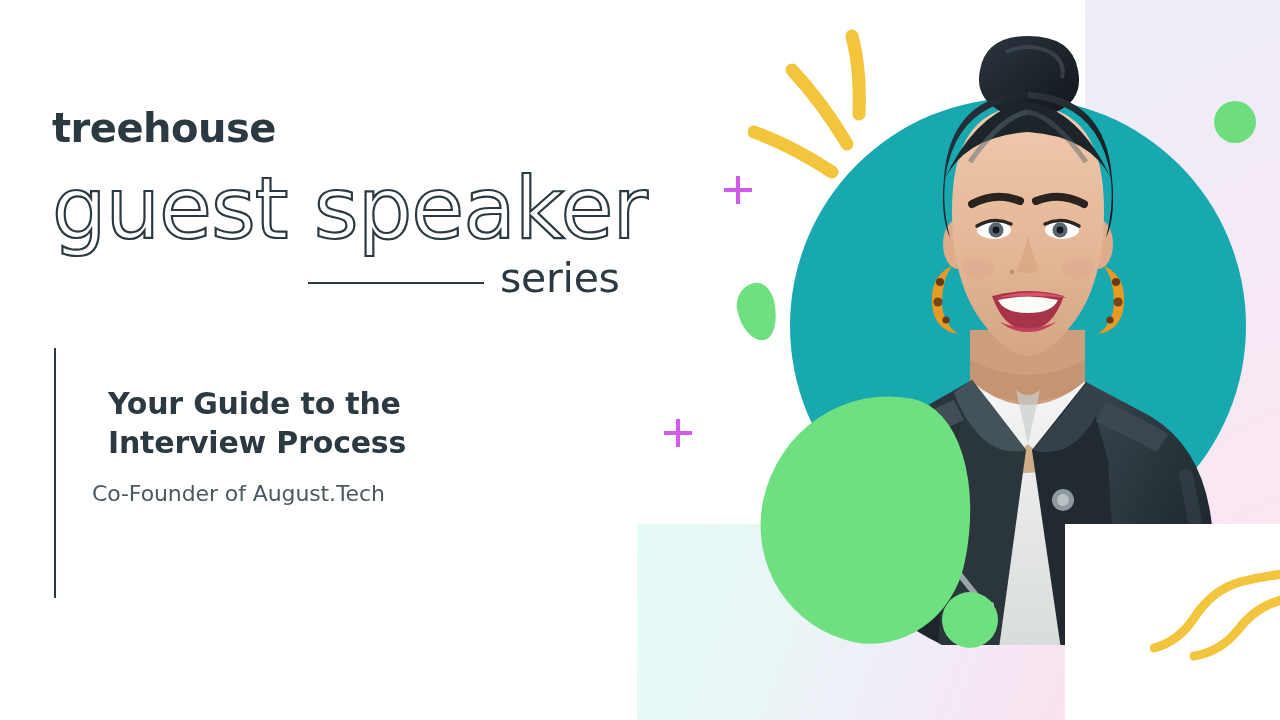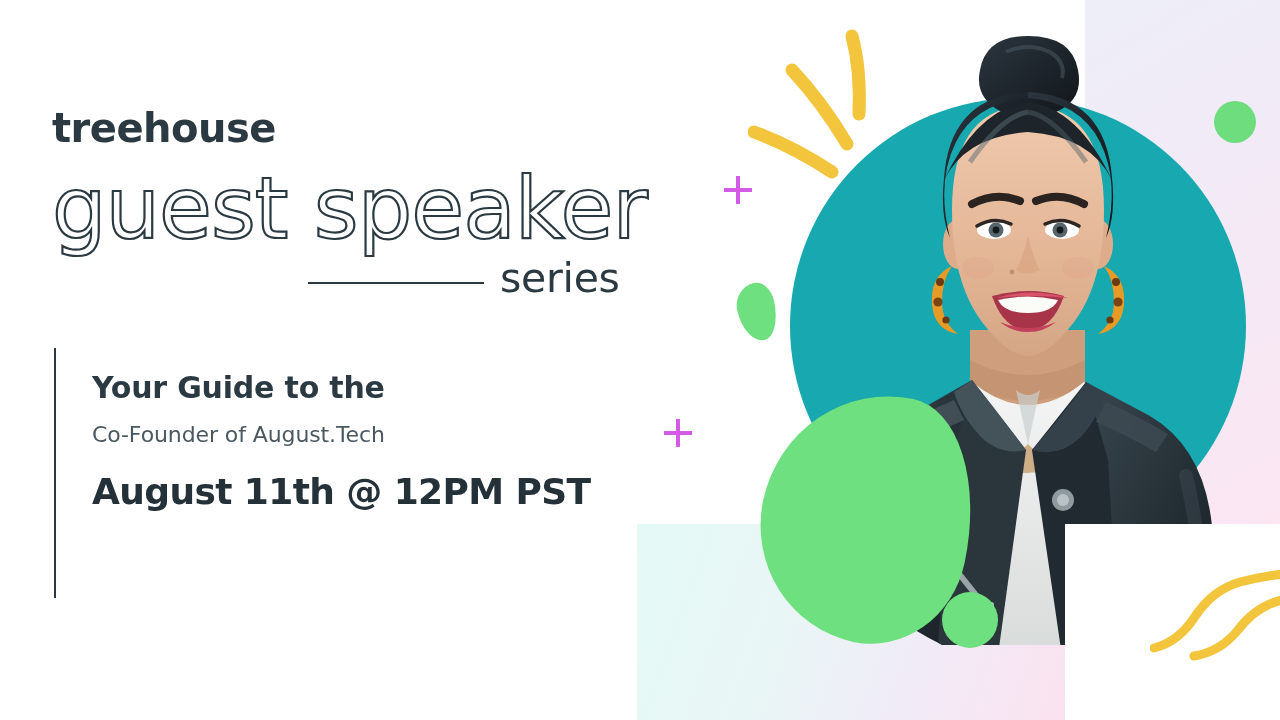--- a/index.html
+++ b/index.html
@@ -146,21 +146,21 @@
     position: absolute;
     left: 92px; top: 368px;
     width: 540px;
   }
   .info-title {
     font-size: 30px;
     font-weight: 600;
     color: #2b3a42;
     line-height: 1.3;
     letter-spacing: -0.2px;
-    margin: 0;
+    margin: 16px;
   }
   .info-sub {
     font-size: 22px;
     font-weight: 400;
     color: #4a5860;
     line-height: 1.42;
     letter-spacing: -0.1px;
     margin: 12px 0 0 0;
   }
   .info-date {
@@ -317,20 +317,20 @@
   </svg>
 
   <div class="series-rule"></div>
   <div class="series-word">series</div>
 
   <div class="vrule"></div>
 
   <div class="info-block">
     <div class="info-title">
       <div>Your Guide to the</div>
+      <div>Interview Process</div>
     </div>
     <div class="info-sub">
       <div>Co-Founder of August.Tech</div>
     </div>
-    <div class="info-date">August 11th @ 12PM PST</div>
   </div>
 
 </div>
 
 </body></html>

